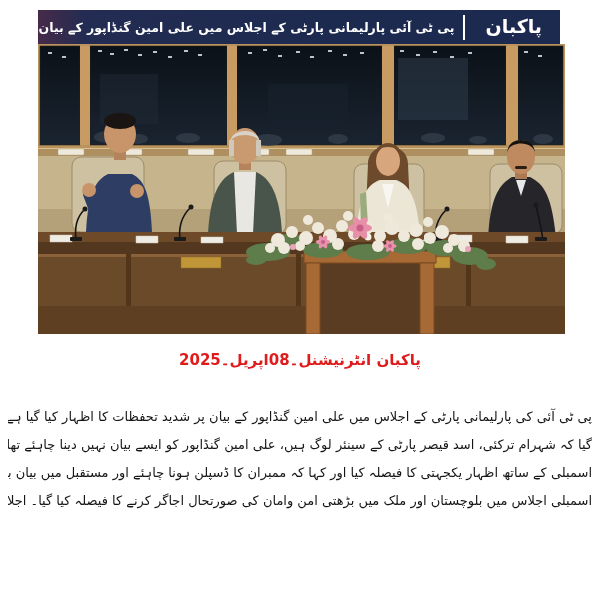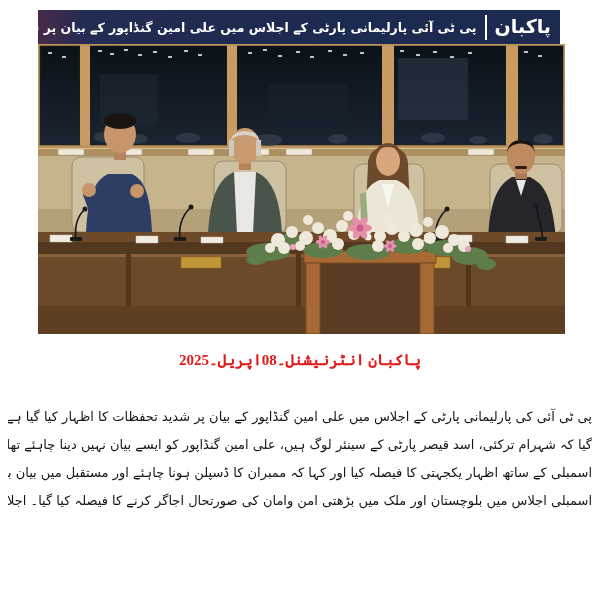--- a/index.html
+++ b/index.html
@@ -9,39 +9,40 @@
     font-family:"DejaVu Sans", sans-serif;
   }
   
   .header-bar{
     position:absolute;left:38px;top:10px;width:522px;height:34px;
     background:linear-gradient(90deg,#472a49 0%,#232c52 9%,#1d2a4f 55%,#1d2a4f 100%);
     display:flex;flex-direction:row;direction:rtl;align-items:center;
     color:#ffffff;
   }
   .brand{
-    font-size:19px;font-weight:bold;padding:0 9px 2px 8px;white-space:nowrap;
+    font-size:19px;font-weight:bold;padding:0 18px 2px 8px;white-space:nowrap;
     letter-spacing:0;
+    margin-left:13px;
   }
   .brand-sep{width:2px;height:25px;background:#ffffff;flex:0 0 auto;}
   .headline{
     flex:1;font-size:12.5px;font-weight:bold;padding:0 8px;
     white-space:nowrap;overflow:hidden;text-align:center;
   }
   
   .photo-wrap{
     position:absolute;left:38px;top:44px;width:527px;height:290px;
     line-height:0;
   }
   .photo-wrap svg{width:527px;height:290px;display:block;}
   
   .dateline{
     position:absolute;left:0;top:351px;width:600px;
     text-align:center;direction:rtl;
-    color:#e01b1b;font-size:15px;font-weight:bold;font-family:Liberation Serif, serif;
+    color:#e01b1b;font-size:15px;font-weight:bold;
   }
   
   .article{
     position:absolute;left:8px;top:403px;width:584px;
     direction:rtl;color:#161616;font-size:13px;
   }
   .article .line{
     height:28px;line-height:28px;
     text-align:justify;text-align-last:justify;
     white-space:nowrap;overflow:hidden;

